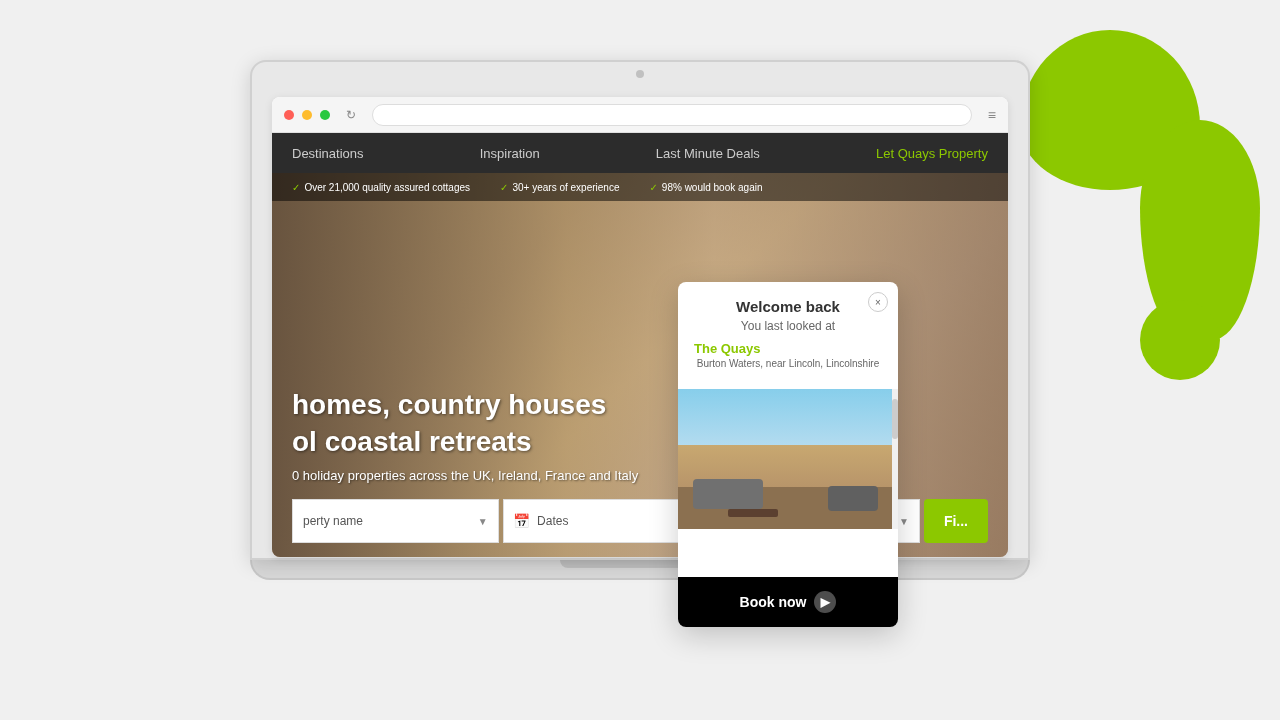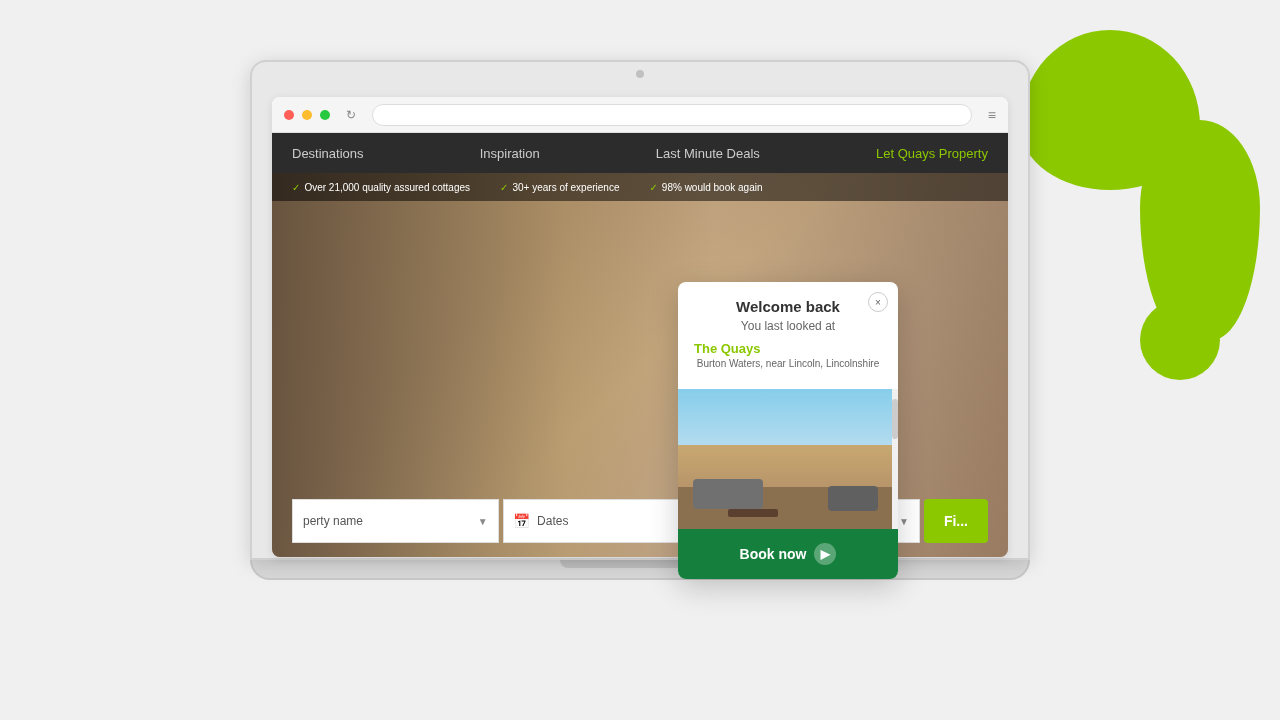--- a/index.html
+++ b/index.html
@@ -365,32 +365,33 @@
       overflow: hidden;
     }
 
     .popup-image-scene {
       width: 100%;
       height: 100%;
       background: linear-gradient(180deg, #87ceeb 0%, #b0d4e8 40%, #c8a870 60%, #8b7050 100%);
     }
 
     .popup-book-btn {
-      background: #15803d;
+      background: #000000;
       color: white;
       width: 100%;
       border: none;
       padding: 14px;
       font-size: 14px;
       font-weight: bold;
       cursor: pointer;
       display: flex;
       align-items: center;
       justify-content: center;
       gap: 8px;
+      margin-top: 48px;
     }
 
     .btn-arrow {
       background: rgba(255,255,255,0.3);
       border-radius: 50%;
       width: 22px;
       height: 22px;
       display: flex;
       align-items: center;
       justify-content: center;
@@ -458,20 +459,27 @@
             <span class="trust-item">
               <span class="trust-check">✓</span>
               <span>30+ years of experience</span>
             </span>
             <span class="trust-item">
               <span class="trust-check">✓</span>
               <span>98% would book again</span>
             </span>
           </div>
 
+          <div class="hero-content">
+            <div class="hero-headline">
+              <span>homes, country houses</span><br>
+              <span>ol coastal retreats</span>
+            </div>
+            <div class="hero-subtext">0 holiday properties across the UK, Ireland, France and Italy</div>
+          </div>
 
           <div class="search-bar">
             <div class="search-field">
               <span>perty name</span>
               <span class="dropdown-arrow">▼</span>
             </div>
             <div class="search-field">
               <span class="search-field-icon">📅</span>
               <span>Dates</span>
               <span class="dropdown-arrow">▼</span>

